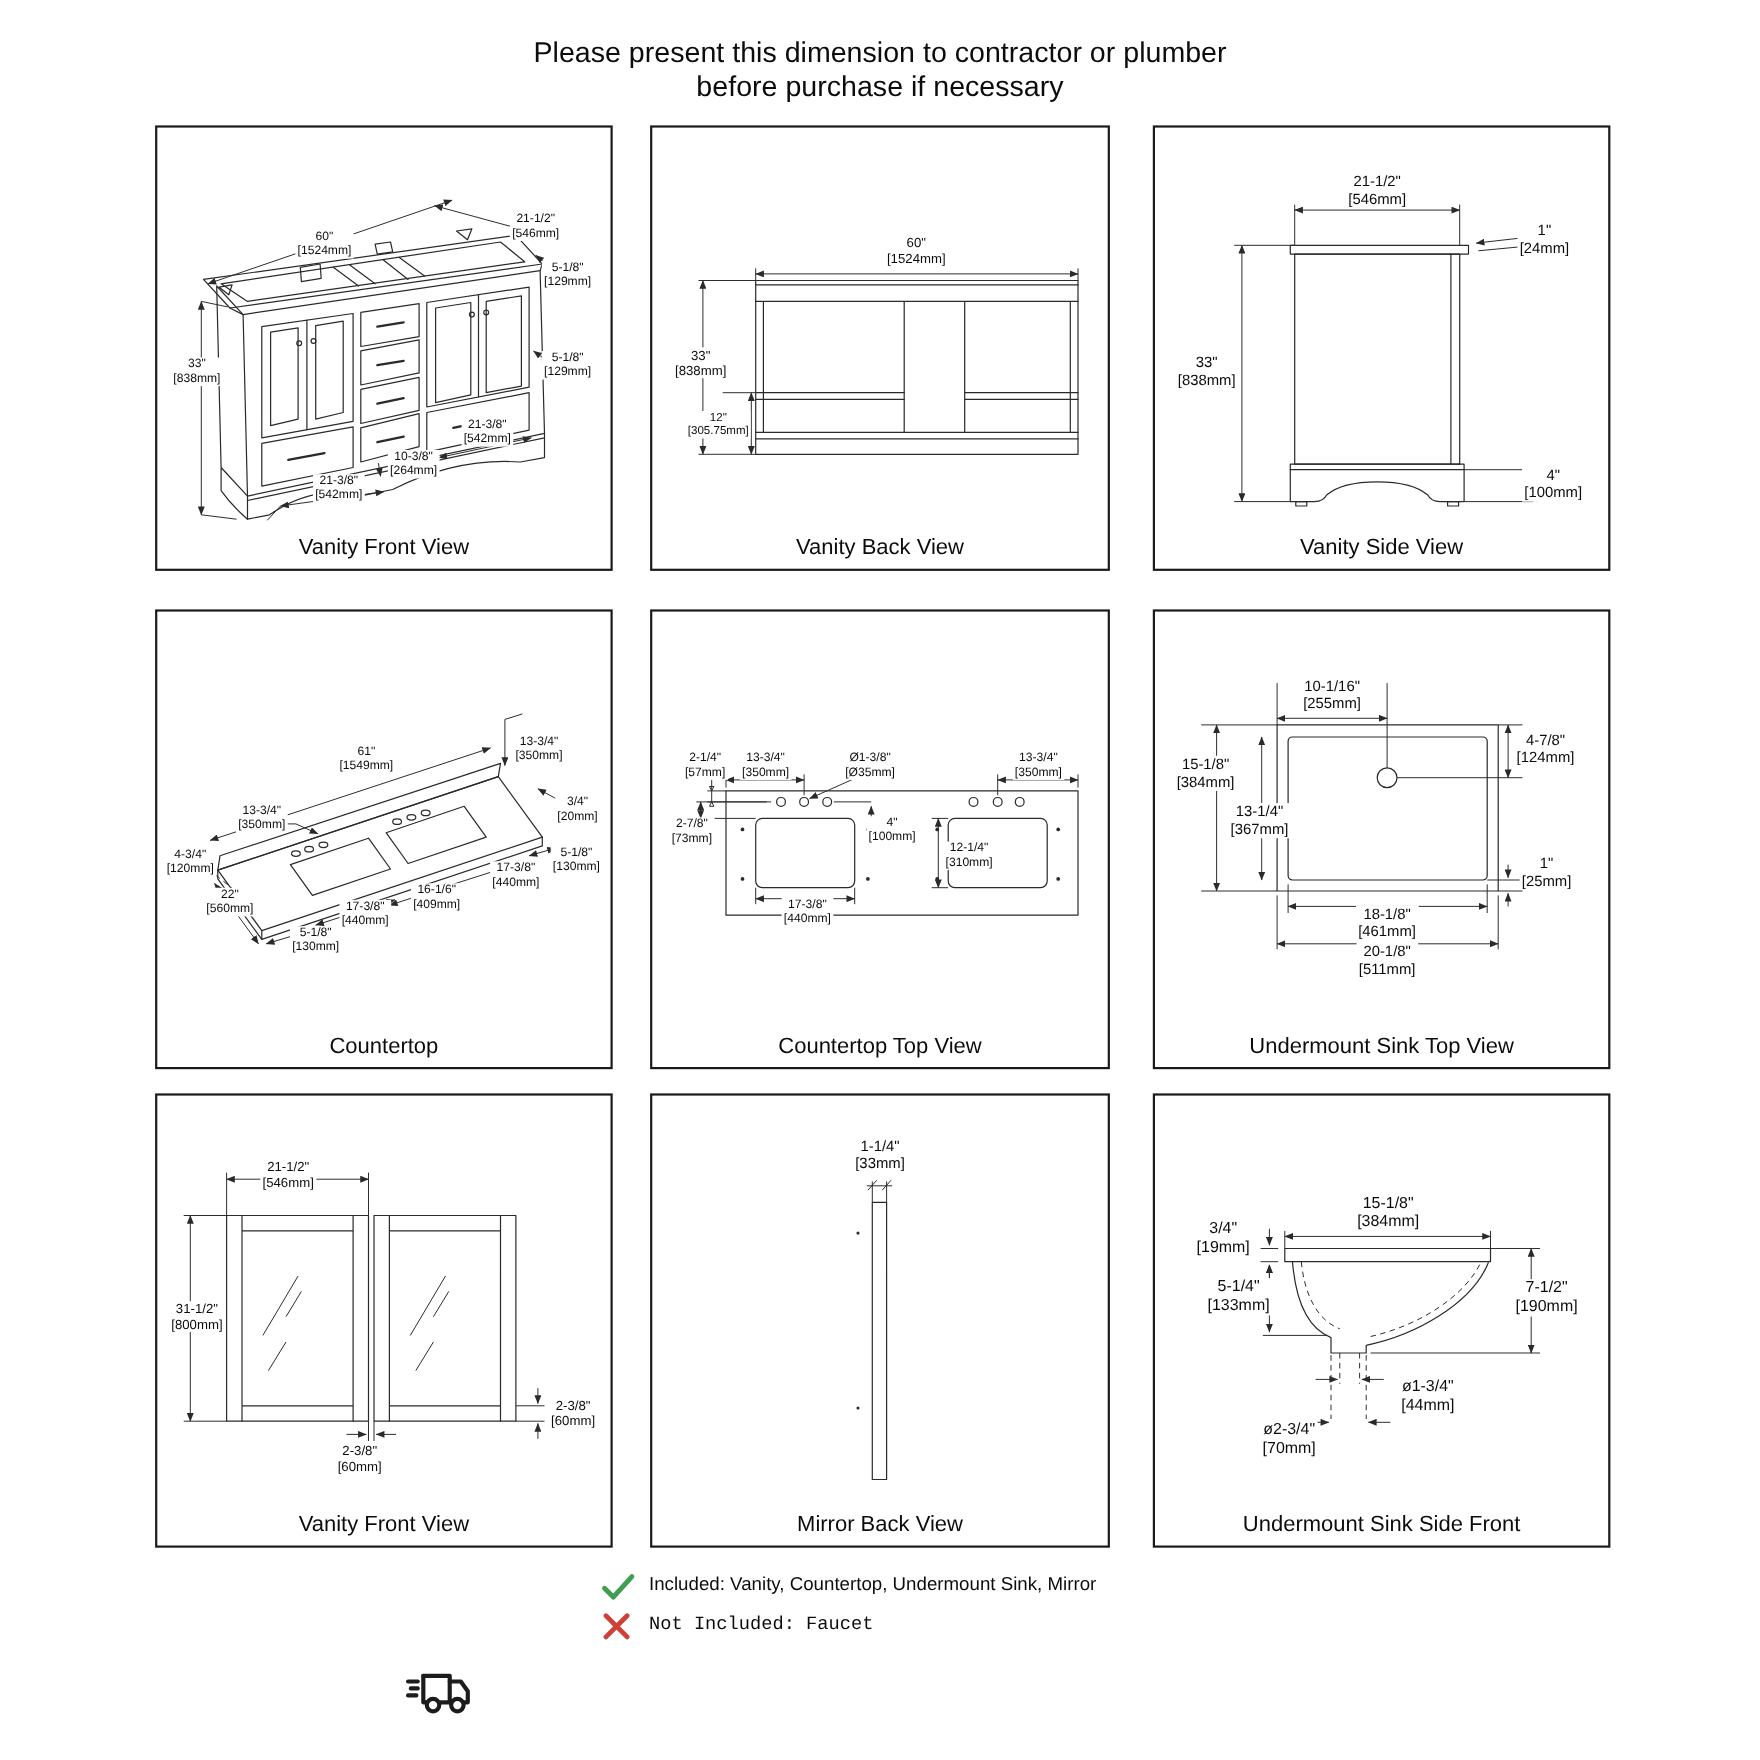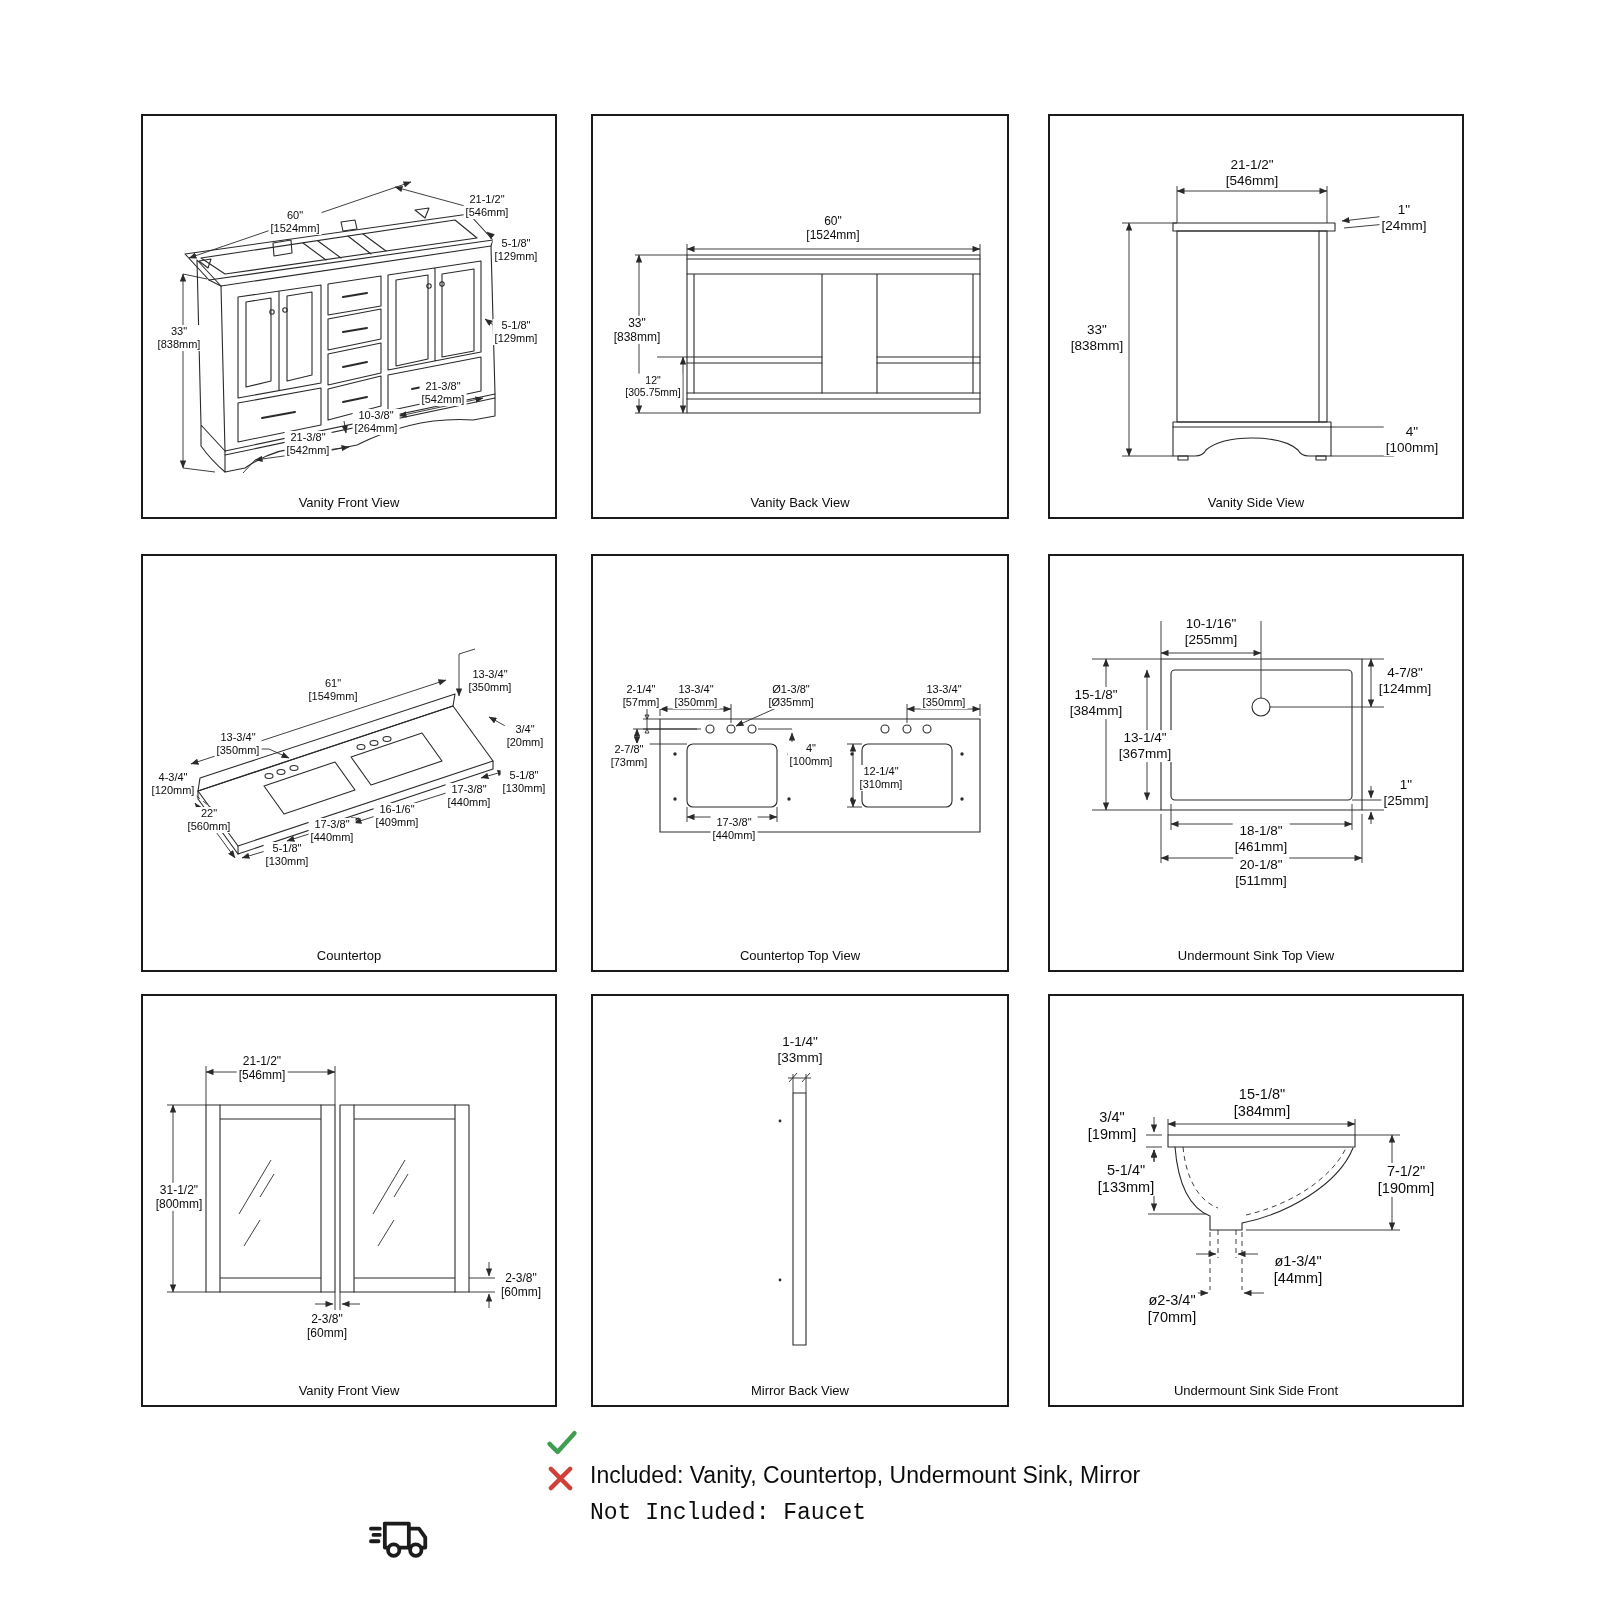--- a/index.html
+++ b/index.html
@@ -2,47 +2,49 @@
 <html><head>
 <meta charset="utf-8">
 <style>
   html,body{margin:0;padding:0;background:#fff;}
   .page{position:relative;width:1600px;height:1600px;background:#fff;
         font-family:"Liberation Sans","DejaVu Sans",sans-serif;color:#111;overflow:hidden;}
   .title{position:absolute;left:0;right:0;top:32px;text-align:center;font-size:26px;
          line-height:1.18;white-space:pre-line;color:#0c0c0c;}
   .p{position:absolute;border:2px solid #1a1a1a;background:#fff;}
   .p svg.draw{position:absolute;left:0;top:0;width:100%;height:100%;}
-  .cap{position:absolute;left:0;right:0;bottom:7px;text-align:center;font-size:13px;color:#0c0c0c;}
+  .cap{position:absolute;left:0;right:0;bottom:7px;text-align:center;font-size:20px;color:#0c0c0c;}
   .dim{position:absolute;transform:translate(-50%,-50%);text-align:center;white-space:pre-line;
        line-height:1.18;background:#fff;padding:0 2px;color:#0c0c0c;}
   .fz11 .dim{font-size:11px;} .fz12 .dim{font-size:12px;} .fz13 .dim{font-size:13.5px;} .fz14 .dim{font-size:14.5px;}
   .d{fill:none;stroke:#2a2a2a;stroke-width:1.1;stroke-linejoin:round;stroke-linecap:round;}
   .d2{fill:none;stroke:#2a2a2a;stroke-width:2;stroke-linecap:round;}
   .m{fill:none;stroke:#2a2a2a;stroke-width:0.9;}
   .dash{fill:none;stroke:#2a2a2a;stroke-width:0.9;stroke-dasharray:5 4;}
-  .foot-row{position:absolute;font-size:23px;color:#0c0c0c;margin-top:32px;}
+  .foot-row{position:absolute;font-size:17px;color:#0c0c0c;}
   .ic{position:absolute;}
 </style>
 </head>
 <body>
 
 <svg width="0" height="0" style="position:absolute" aria-hidden="true">
   <defs>
     <marker id="aE" viewBox="0 0 10 8" refX="9.5" refY="4" markerWidth="9" markerHeight="7" orient="auto">
       <path d="M0,0 L10,4 L0,8 z" fill="#2a2a2a"></path>
     </marker>
     <marker id="aS" viewBox="0 0 10 8" refX="9.5" refY="4" markerWidth="9" markerHeight="7" orient="auto-start-reverse">
       <path d="M0,0 L10,4 L0,8 z" fill="#2a2a2a"></path>
     </marker>
   </defs>
 </svg>
 
 <div class="page">
 
+  <div class="title">Please present this dimension to contractor or plumber
+before purchase if necessary</div>
 
   <div class="p fz11" style="left:141px;top:114px;width:412px;height:401px;">
     <svg class="draw" viewBox="0 0 412 401">
       <path class="d" d="M42,138 L326,98 L350,124 L66,164 Z"></path>
       <path class="d" d="M58,142 L312,104 L334,122 L82,158 Z"></path>
       <path class="d" d="M183,144 L160,127 M198,142 L175,125 M228,138 L205,120 M243,135 L220,118"></path>
       <path class="d" d="M56,145 l12,-2 l-3,9 z M272,94 l14,-2 l-4,10 z M198,106 l14,-2 l2,9 l-14,2 z M130,127 l18,-3 l1,13 l-18,3 z"></path>
       <path class="d" d="M66,164 L78,170 M350,124 L348,130 M78,170 L348,130"></path>
       <path class="d" d="M78,170 L82,335 M348,130 L352,278 M82,335 L352,278 M82,339 L352,282"></path>
       <path class="d" d="M54,144 L78,170 M54,144 L58,309 L82,335 M58,309 L58,330 Q68,344 82,356"></path>

